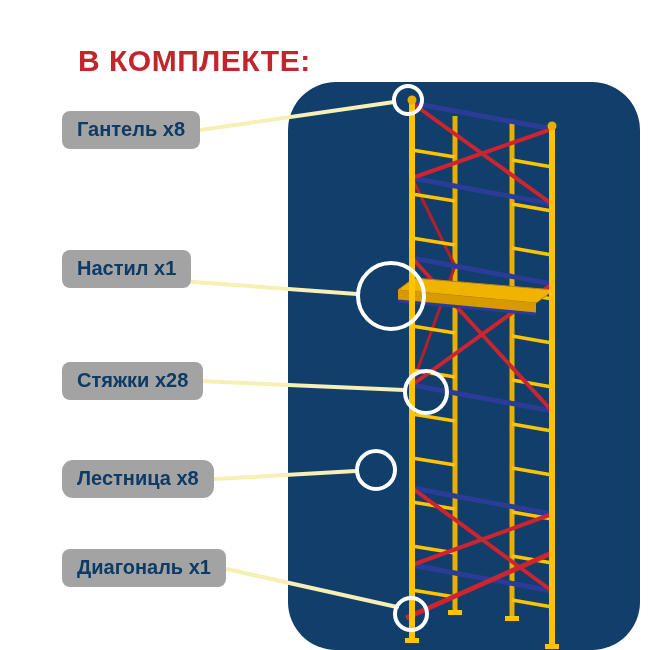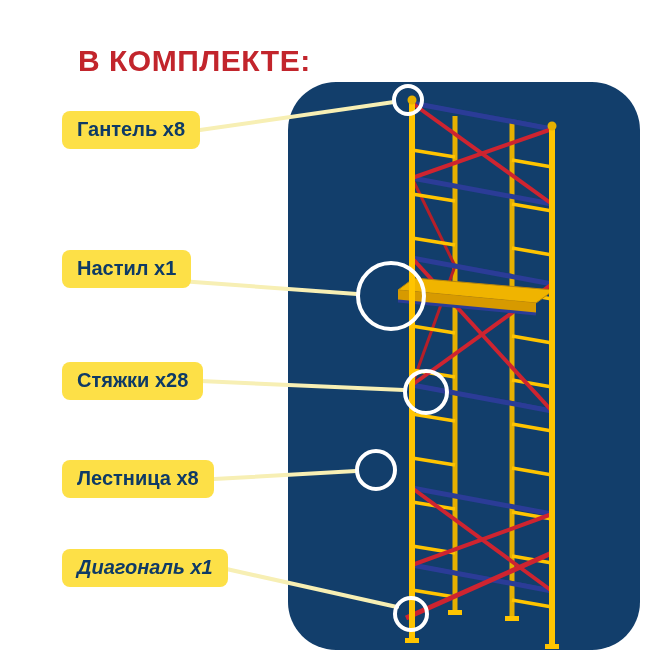--- a/index.html
+++ b/index.html
@@ -30,35 +30,35 @@
   .overlay{
     position:absolute;
     left:0;top:0;
     width:650px;height:650px;
     z-index:2;
     pointer-events:none;
   }
   .part-label{
     position:absolute;
     left:62px;
-    background:#fde047;
+    background:#a3a3a3;
     color:#0E3A66;
     font-weight:700;
     font-size:20px;
     line-height:1;
     padding:8px 15px 10px;
     border-radius:8px;
     z-index:3;
     white-space:nowrap;
   }
   .pl-1{top:111px;}
   .pl-2{top:250px;}
   .pl-3{top:362px;}
-  .pl-4{top:460px;}
-  .pl-5{top:549px;font-style:italic;}
+  .pl-4{top:460px;border-radius:11px;}
+  .pl-5{top:549px;}
 </style>
 </head>
 <body>
 
 <div class="page">
 
   <h1 class="title">В КОМПЛЕКТЕ:</h1>
 
   <div class="panel"></div>
 

